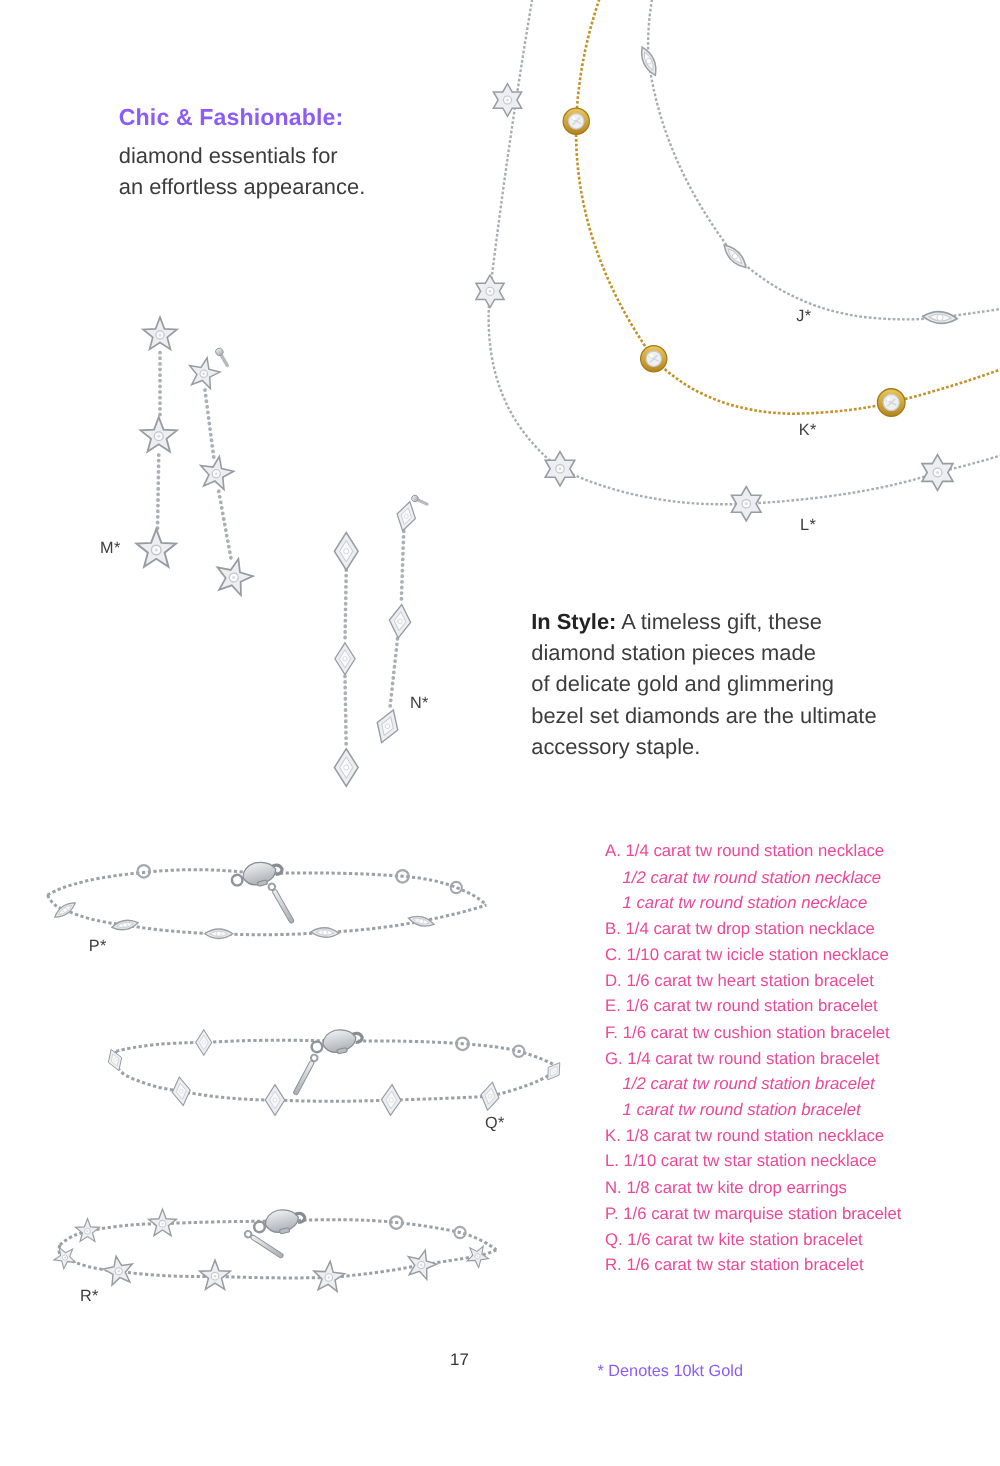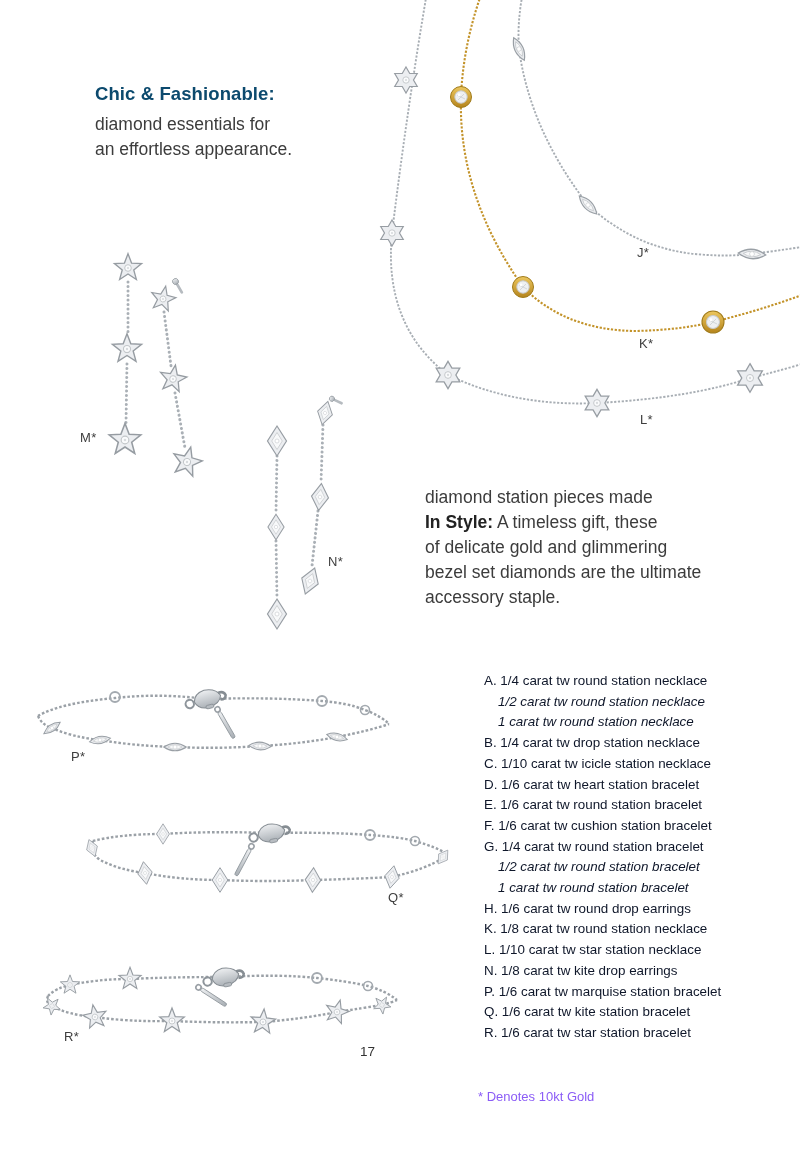--- a/index.html
+++ b/index.html
@@ -8,37 +8,37 @@
   svg.art{position:absolute;left:0;top:0;}
 
   
   .ch-s{fill:none;stroke:#a8aeb4;stroke-width:1.9;stroke-dasharray:2.2 1.6;}
   .ch-g{fill:none;stroke:#c3932a;stroke-width:2.1;stroke-dasharray:2.2 1.6;}
   .ch-b{fill:none;stroke:#9ba1a7;stroke-width:2.4;stroke-dasharray:2.6 2;}
   .ch-dot{fill:none;stroke:#aab0b6;stroke-width:3;stroke-dasharray:0.1 4.4;stroke-linecap:round;}
 
   
   .chic{position:absolute;left:95px;top:83px;}
-  .chic .h{font-size:18.5px;font-weight:700;color:#0c4a6e;letter-spacing:.1px;}
+  .chic .h{font-size:18.5px;font-weight:700;color:#8b5cf6;letter-spacing:.1px;}
   .chic .ln{font-size:17.5px;line-height:25px;color:#3c3c3c;}
   .chic .h{margin-bottom:7px;}
   .instyle{position:absolute;left:425px;top:485px;width:350px;}
   .instyle .ln{font-size:17.5px;line-height:25px;color:#3c3c3c;}
   .instyle b{color:#222222;}
 
   .jlabel{position:absolute;font-size:13px;color:#3e3e3e;letter-spacing:.3px;}
   #lab-j{left:637px;top:245px;} #lab-k{left:639px;top:336px;} #lab-l{left:640px;top:412px;}
   #lab-m{left:80px;top:430px;}  #lab-n{left:328px;top:554px;}
   #lab-p{left:71px;top:749px;}  #lab-q{left:388px;top:890px;} #lab-r{left:64px;top:1029px;}
 
   .plist{position:absolute;left:484px;top:671px;margin:0;padding:0;list-style:none;
-         font-size:13.4px;line-height:20.7px;color:#0f172a;white-space:nowrap;}
+         font-size:13.4px;line-height:20.7px;color:#ec4899;white-space:nowrap;}
   .plist li.cont{padding-left:14px;font-style:italic;}
   .footnote{position:absolute;left:478px;top:1089px;font-size:13px;color:#8b5cf6;}
-  .pageno{position:absolute;left:360px;top:1044px;font-size:13.5px;color:#333333;}
+  .pageno{position:absolute;left:360px;top:1080px;font-size:13.5px;color:#333333;}
 </style>
 </head>
 <body>
 
 <div class="page">
 
   <svg class="art" width="800" height="1173" viewBox="0 0 800 1173">
     <defs>
       <linearGradient id="gGold" x1="0" y1="0" x2="0" y2="1">
         <stop offset="0" stop-color="#ecc75f"></stop>
@@ -192,22 +192,22 @@
     </g>
   </svg>
 
   <div class="chic">
     <div class="h">Chic &amp; Fashionable:</div>
     <div class="ln">diamond essentials for</div>
     <div class="ln">an effortless appearance.</div>
   </div>
 
   <div class="instyle">
+    <div class="ln"><b>In Style:</b> <span>A timeless gift, these</span></div>
     <div class="ln">diamond station pieces made</div>
-    <div class="ln"><b>In Style:</b> <span>A timeless gift, these</span></div>
     <div class="ln">of delicate gold and glimmering</div>
     <div class="ln">bezel set diamonds are the ultimate</div>
     <div class="ln">accessory staple.</div>
   </div>
 
   <span class="jlabel" id="lab-j">J*</span>
   <span class="jlabel" id="lab-k">K*</span>
   <span class="jlabel" id="lab-l">L*</span>
   <span class="jlabel" id="lab-m">M*</span>
   <span class="jlabel" id="lab-n">N*</span>
@@ -220,21 +220,20 @@
     <li class="cont">1/2 carat tw round station necklace</li>
     <li class="cont">1 carat tw round station necklace</li>
     <li>B. 1/4 carat tw drop station necklace</li>
     <li>C. 1/10 carat tw icicle station necklace</li>
     <li>D. 1/6 carat tw heart station bracelet</li>
     <li>E. 1/6 carat tw round station bracelet</li>
     <li>F. 1/6 carat tw cushion station bracelet</li>
     <li>G. 1/4 carat tw round station bracelet</li>
     <li class="cont">1/2 carat tw round station bracelet</li>
     <li class="cont">1 carat tw round station bracelet</li>
-    <li>H. 1/6 carat tw round drop earrings</li>
     <li>K. 1/8 carat tw round station necklace</li>
     <li>L. 1/10 carat tw star station necklace</li>
     <li>N. 1/8 carat tw kite drop earrings</li>
     <li>P. 1/6 carat tw marquise station bracelet</li>
     <li>Q. 1/6 carat tw kite station bracelet</li>
     <li>R. 1/6 carat tw star station bracelet</li>
   </ul>
 
   <div class="footnote">* Denotes 10kt Gold</div>
   <div class="pageno">17</div>

